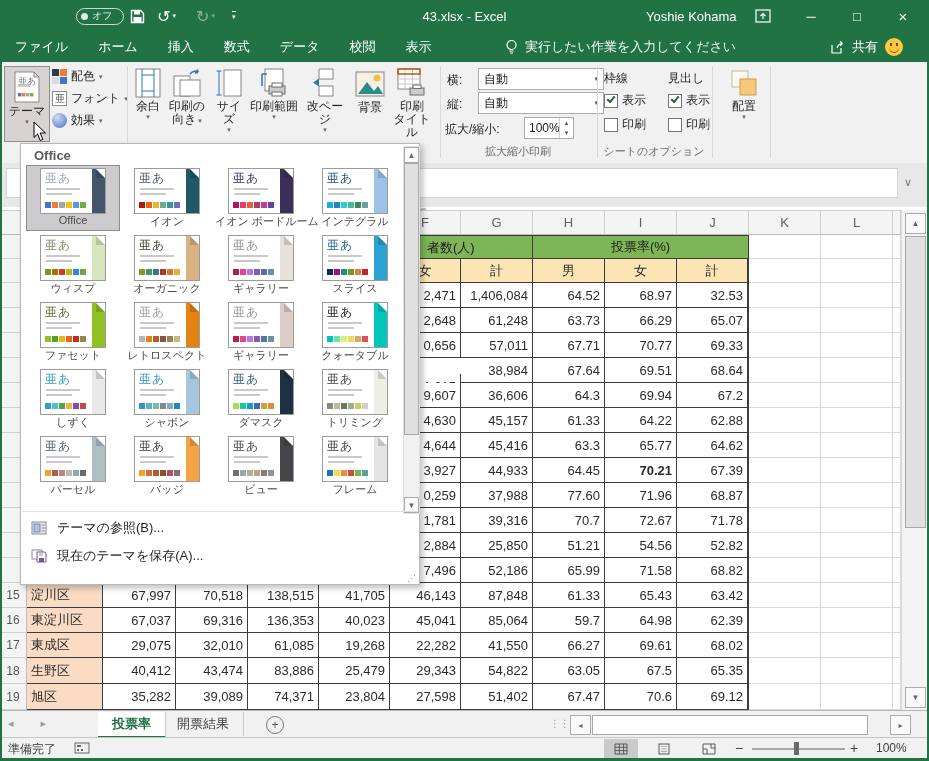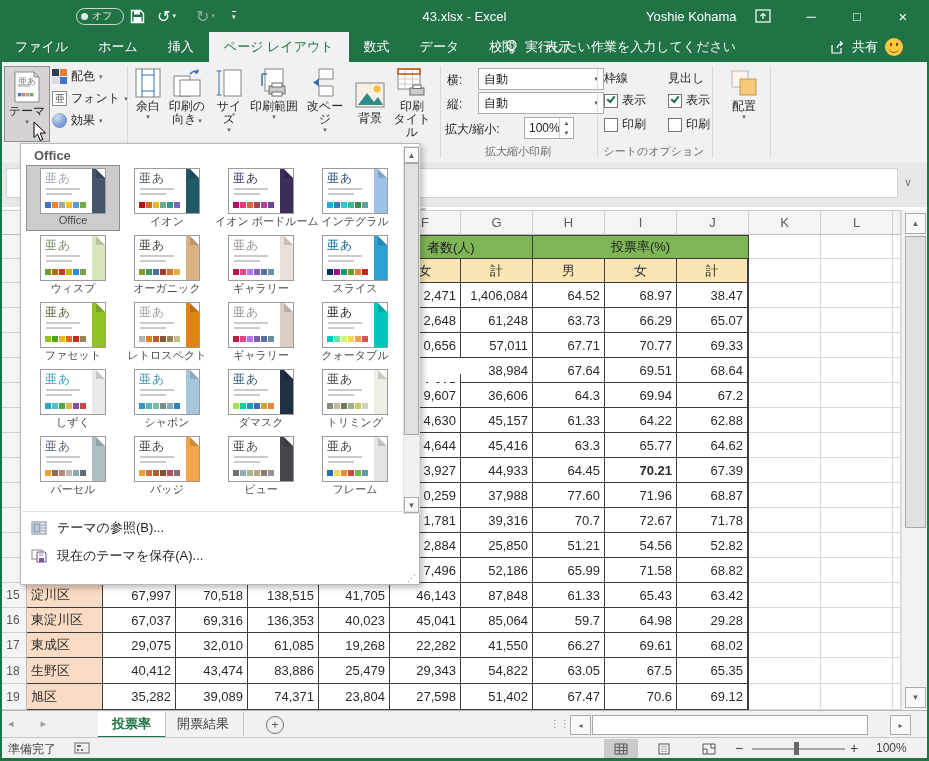--- a/index.html
+++ b/index.html
@@ -136,21 +136,20 @@
     </div>
     <div class="winbtn" style="left:788px;">─</div>
     <div class="winbtn" style="left:834px;">□</div>
     <div class="winbtn" style="left:880px;font-size:15px;">×</div>
   </div>
 
   <div class="tabrow">
       <span class="rtab">ファイル</span>
       <span class="rtab">ホーム</span>
       <span class="rtab">挿入</span>
-      <span class="rtab active">ページ レイアウト</span>
       <span class="rtab">数式</span>
       <span class="rtab">データ</span>
       <span class="rtab">校閲</span>
       <span class="rtab">表示</span>
     </div>
   <div class="tellme">
     <svg width="13" height="16" viewBox="0 0 13 16">
         <circle cx="6.5" cy="6" r="4.5" fill="none" stroke="#fff" stroke-width="1.2"></circle>
         <path d="M4.5 12 h4 M5 14 h3" stroke="#fff" stroke-width="1.2"></path>
       </svg>
@@ -251,21 +250,21 @@
         <span class="dd">▾</span>
     </div>
     <div class="bigbtn" style="left:302px;top:6px;width:46px;">
       <svg width="28" height="30" viewBox="0 0 28 30">
           <path d="M8 1 h14 v10 h-14 z M8 18 h14 v10 h-14 z" fill="#fff" stroke="#848484"></path>
           <path d="M2 14.5 l6 -4 v8 z" fill="#2E75B6"></path>
         </svg>
       <span class="lbl">改ページ</span>
         <span class="dd">▾</span>
     </div>
-    <div class="bigbtn" style="left:354px;top:18px;width:32px;">
+    <div class="bigbtn" style="left:354px;top:7px;width:32px;">
       <svg width="30" height="30" viewBox="0 0 30 30">
           <rect x="1" y="3" width="28" height="24" fill="#f5f0e1" stroke="#848484"></rect>
           <path d="M3 25 l9 -12 7 9 4 -5 5 8 z" fill="#2e8b8b"></path>
           <circle cx="22" cy="9" r="3.5" fill="#f2c144"></circle>
         </svg>
       <span class="lbl">背景</span>
     </div>
     <div class="bigbtn" style="left:388px;top:6px;width:48px;">
       <svg width="30" height="30" viewBox="0 0 30 30">
           <rect x="1" y="1" width="22" height="20" fill="#fff" stroke="#848484"></rect>
@@ -392,21 +391,21 @@
       <div class="cell rhdr" style="left: 0px; top: 283px; width: 27px; height: 25px;"></div>
       <div class="cell bc" style="left: 27px; top: 283px; width: 76px; height: 25px;"></div>
       <div class="cell bc" style="left: 103px; top: 283px; width: 73px; height: 25px;"></div>
       <div class="cell bc" style="left: 176px; top: 283px; width: 72px; height: 25px;"></div>
       <div class="cell bc" style="left: 248px; top: 283px; width: 71px; height: 25px;"></div>
       <div class="cell bc" style="left: 319px; top: 283px; width: 71px; height: 25px;"></div>
       <div class="cell bc num" style="left: 390px; top: 283px; width: 71px; height: 25px;">2,471</div>
       <div class="cell bc num" style="left: 461px; top: 283px; width: 72px; height: 25px;">1,406,084</div>
       <div class="cell bc num" style="left: 533px; top: 283px; width: 72px; height: 25px;">64.52</div>
       <div class="cell bc num" style="left: 605px; top: 283px; width: 72px; height: 25px;">68.97</div>
-      <div class="cell bc num thick" style="left: 677px; top: 283px; width: 72px; height: 25px;">38.47</div>
+      <div class="cell bc num thick" style="left: 677px; top: 283px; width: 72px; height: 25px;">32.53</div>
       <div class="cell gl" style="left: 749px; top: 283px; width: 72px; height: 25px;"></div>
       <div class="cell gl" style="left: 821px; top: 283px; width: 72px; height: 25px;"></div>
       <div class="cell gl" style="left: 893px; top: 283px; width: 8px; height: 25px;"></div>
       <div class="cell rhdr" style="left: 0px; top: 308px; width: 27px; height: 25px;"></div>
       <div class="cell bc" style="left: 27px; top: 308px; width: 76px; height: 25px;"></div>
       <div class="cell bc" style="left: 103px; top: 308px; width: 73px; height: 25px;"></div>
       <div class="cell bc" style="left: 176px; top: 308px; width: 72px; height: 25px;"></div>
       <div class="cell bc" style="left: 248px; top: 308px; width: 71px; height: 25px;"></div>
       <div class="cell bc" style="left: 319px; top: 308px; width: 71px; height: 25px;"></div>
       <div class="cell bc num" style="left: 390px; top: 308px; width: 71px; height: 25px;">2,648</div>
@@ -574,21 +573,21 @@
       <div class="cell rhdr" style="left: 0px; top: 608px; width: 27px; height: 25px;">16</div>
       <div class="cell pink bc lft" style="left: 27px; top: 608px; width: 76px; height: 25px;">東淀川区</div>
       <div class="cell bc num" style="left: 103px; top: 608px; width: 73px; height: 25px;">67,037</div>
       <div class="cell bc num" style="left: 176px; top: 608px; width: 72px; height: 25px;">69,316</div>
       <div class="cell bc num" style="left: 248px; top: 608px; width: 71px; height: 25px;">136,353</div>
       <div class="cell bc num" style="left: 319px; top: 608px; width: 71px; height: 25px;">40,023</div>
       <div class="cell bc num" style="left: 390px; top: 608px; width: 71px; height: 25px;">45,041</div>
       <div class="cell bc num" style="left: 461px; top: 608px; width: 72px; height: 25px;">85,064</div>
       <div class="cell bc num" style="left: 533px; top: 608px; width: 72px; height: 25px;">59.7</div>
       <div class="cell bc num" style="left: 605px; top: 608px; width: 72px; height: 25px;">64.98</div>
-      <div class="cell bc num thick" style="left: 677px; top: 608px; width: 72px; height: 25px;">29.28</div>
+      <div class="cell bc num thick" style="left: 677px; top: 608px; width: 72px; height: 25px;">62.39</div>
       <div class="cell gl" style="left: 749px; top: 608px; width: 72px; height: 25px;"></div>
       <div class="cell gl" style="left: 821px; top: 608px; width: 72px; height: 25px;"></div>
       <div class="cell gl" style="left: 893px; top: 608px; width: 8px; height: 25px;"></div>
       <div class="cell rhdr" style="left: 0px; top: 633px; width: 27px; height: 25px;">17</div>
       <div class="cell pink bc lft" style="left: 27px; top: 633px; width: 76px; height: 25px;">東成区</div>
       <div class="cell bc num" style="left: 103px; top: 633px; width: 73px; height: 25px;">29,075</div>
       <div class="cell bc num" style="left: 176px; top: 633px; width: 72px; height: 25px;">32,010</div>
       <div class="cell bc num" style="left: 248px; top: 633px; width: 71px; height: 25px;">61,085</div>
       <div class="cell bc num" style="left: 319px; top: 633px; width: 71px; height: 25px;">19,268</div>
       <div class="cell bc num" style="left: 390px; top: 633px; width: 71px; height: 25px;">22,282</div>

